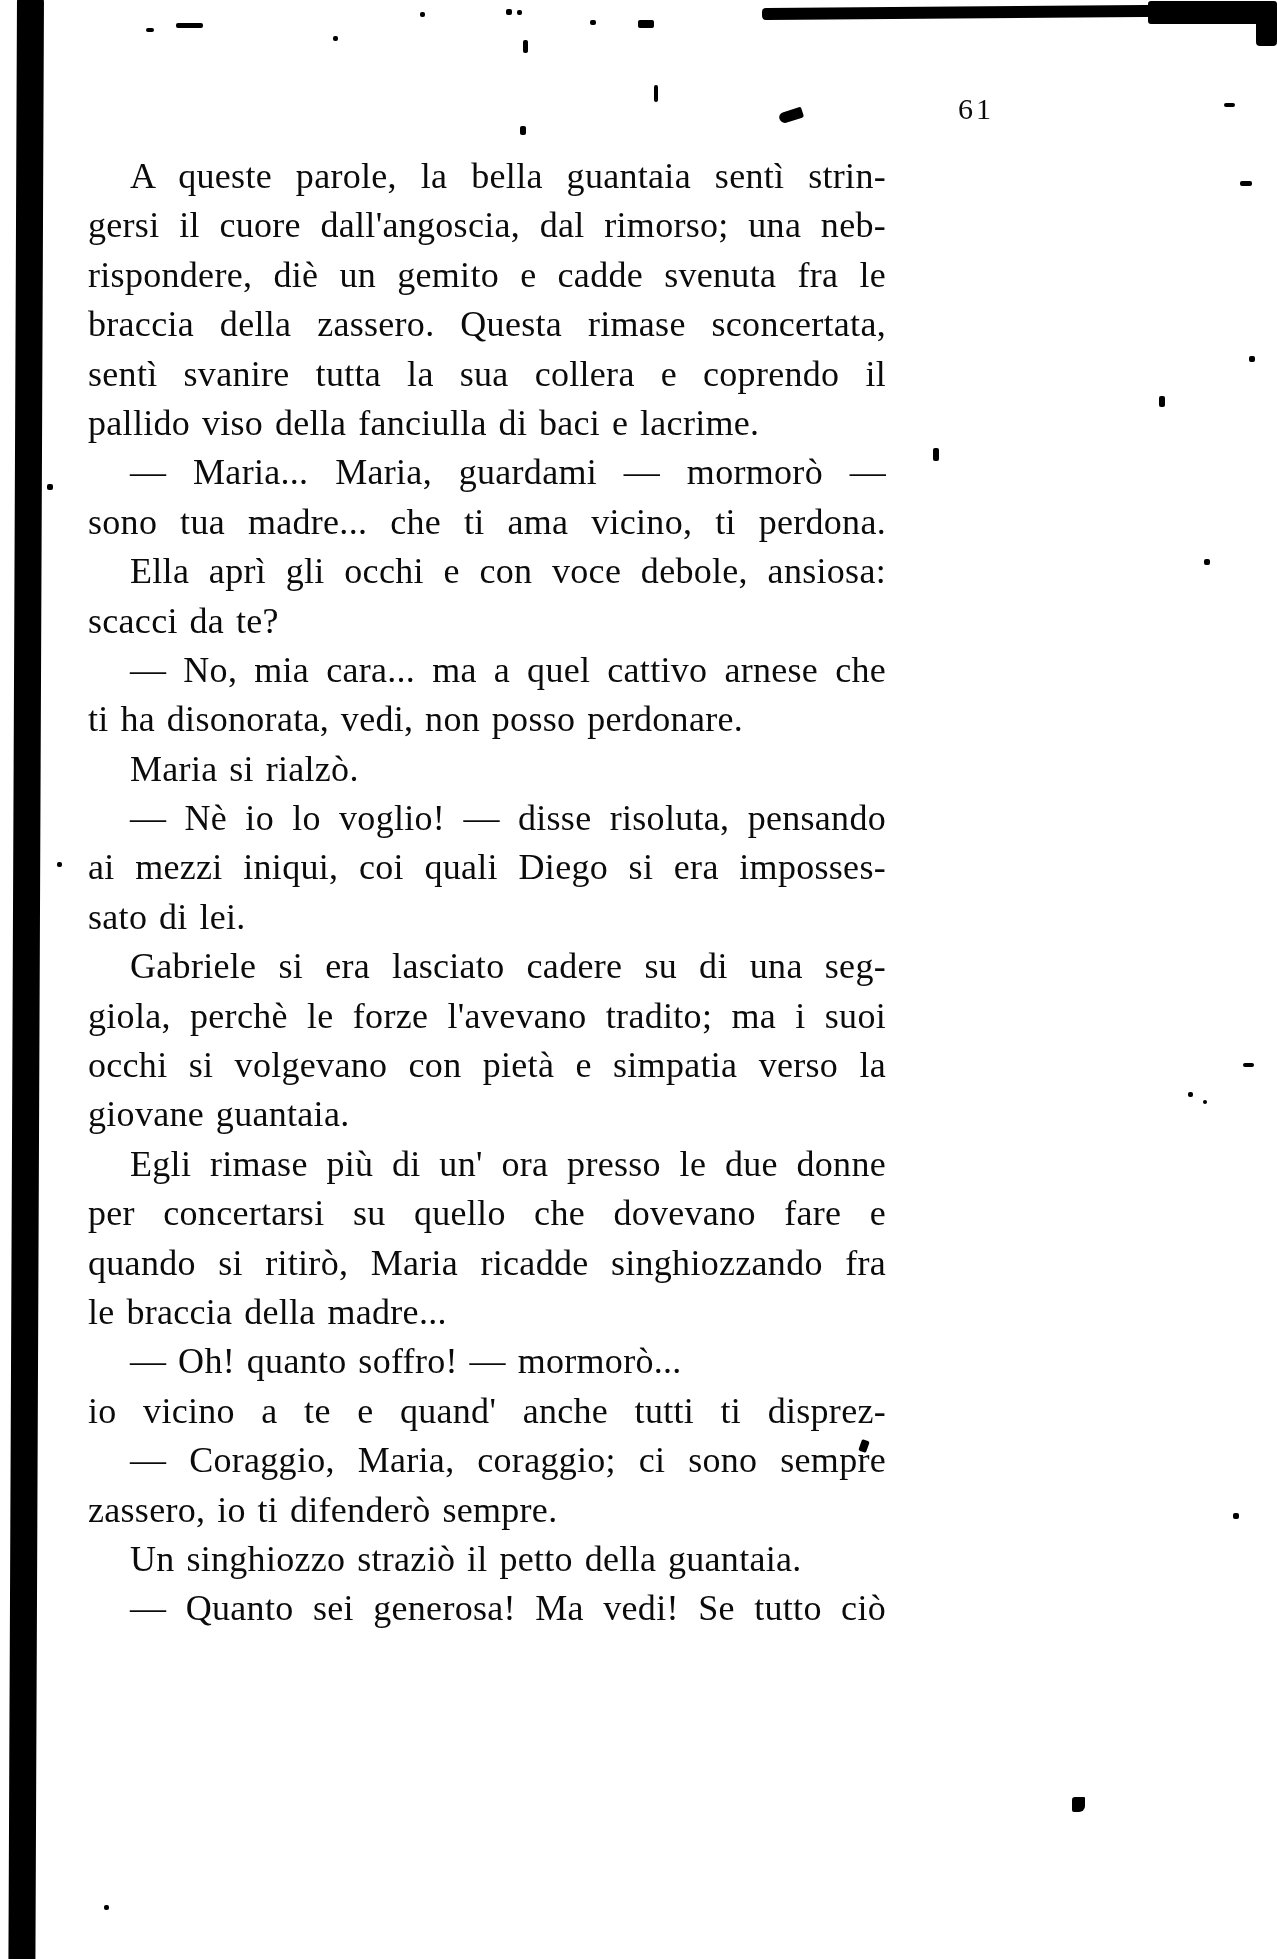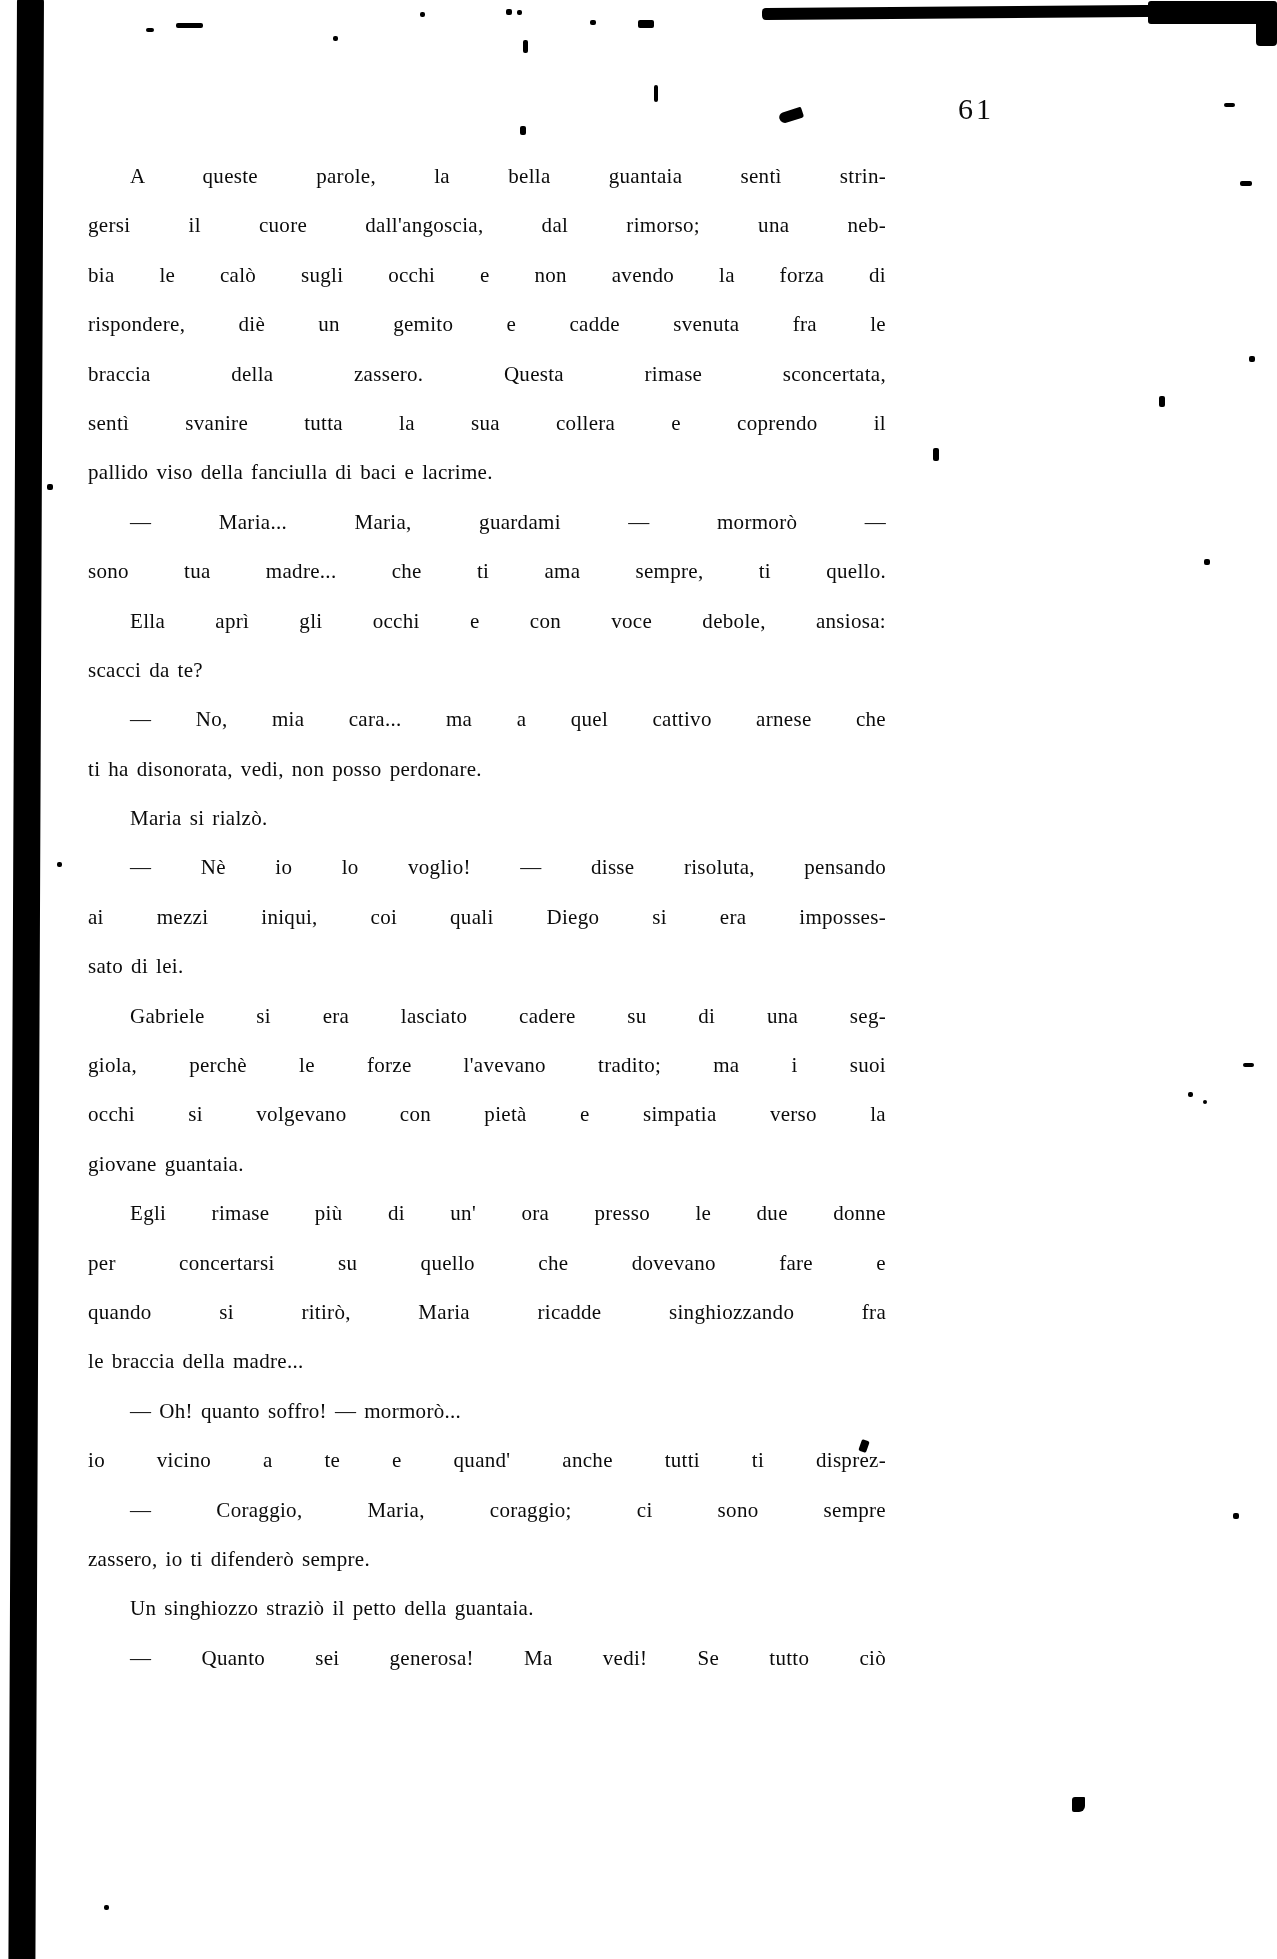--- a/index.html
+++ b/index.html
@@ -9,21 +9,21 @@
     font-family:"Liberation Serif", serif;
     -webkit-font-smoothing:none;
   }
   .page{
     position:relative;width:1277px;height:1959px;
     background:#ffffff;overflow:hidden;color:#0b0b0b;
   }
   
   .text-block{
     position:absolute;left:88px;top:152px;width:798px;
-    font-size:21px;line-height:49.4px;
+    font-size:36px;line-height:49.4px;
     word-spacing:2.5px;letter-spacing:0.3px;
   }
   .ln{height:49.4px;overflow:hidden;}
   .ln.j{text-align:justify;text-align-last:justify;}
   .ln.nj{text-align:left;text-align-last:left;}
   .ln.in{text-indent:42px;}
   .page-number{
     position:absolute;left:958px;top:92px;
     font-size:30px;letter-spacing:3px;
   }
@@ -83,27 +83,26 @@
   <div class="speck" style="left:860px;top:1440px;width:8px;height:12px;transform:rotate(20deg);"></div>
   <div class="speck" style="left:1233px;top:1513px;width:6px;height:6px;"></div>
   <div class="speck" style="left:1072px;top:1797px;width:13px;height:15px;border-radius:3px 1px 6px 2px;"></div>
   <div class="speck" style="left:104px;top:1905px;width:5px;height:5px;"></div>
 
   <div class="page-number">61</div>
 
   <div class="text-block">
     <div class="ln j in">A queste parole, la bella guantaia sentì strin-</div>
     <div class="ln j">gersi il cuore dall'angoscia, dal rimorso; una neb-</div>
-    <div class="ln j">bia le calò sugli occhi e non avendo la forza di</div>
     <div class="ln j">rispondere, diè un gemito e cadde svenuta fra le</div>
     <div class="ln j">braccia della zassero. Questa rimase sconcertata,</div>
     <div class="ln j">sentì svanire tutta la sua collera e coprendo il</div>
     <div class="ln nj">pallido viso della fanciulla di baci e lacrime.</div>
     <div class="ln j in">— Maria... Maria, guardami — mormorò —</div>
-    <div class="ln j">sono tua madre... che ti ama sempre, ti quello.</div>
+    <div class="ln j">sono tua madre... che ti ama vicino, ti perdona.</div>
     <div class="ln j in">Ella aprì gli occhi e con voce debole, ansiosa:</div>
     <div class="ln nj">scacci da te?</div>
     <div class="ln j in">— No, mia cara... ma a quel cattivo arnese che</div>
     <div class="ln nj">ti ha disonorata, vedi, non posso perdonare.</div>
     <div class="ln nj in">Maria si rialzò.</div>
     <div class="ln j in">— Nè io lo voglio! — disse risoluta, pensando</div>
     <div class="ln j">ai mezzi iniqui, coi quali Diego si era imposses-</div>
     <div class="ln nj">sato di lei.</div>
     <div class="ln j in">Gabriele si era lasciato cadere su di una seg-</div>
     <div class="ln j">giola, perchè le forze l'avevano tradito; ma i suoi</div>

